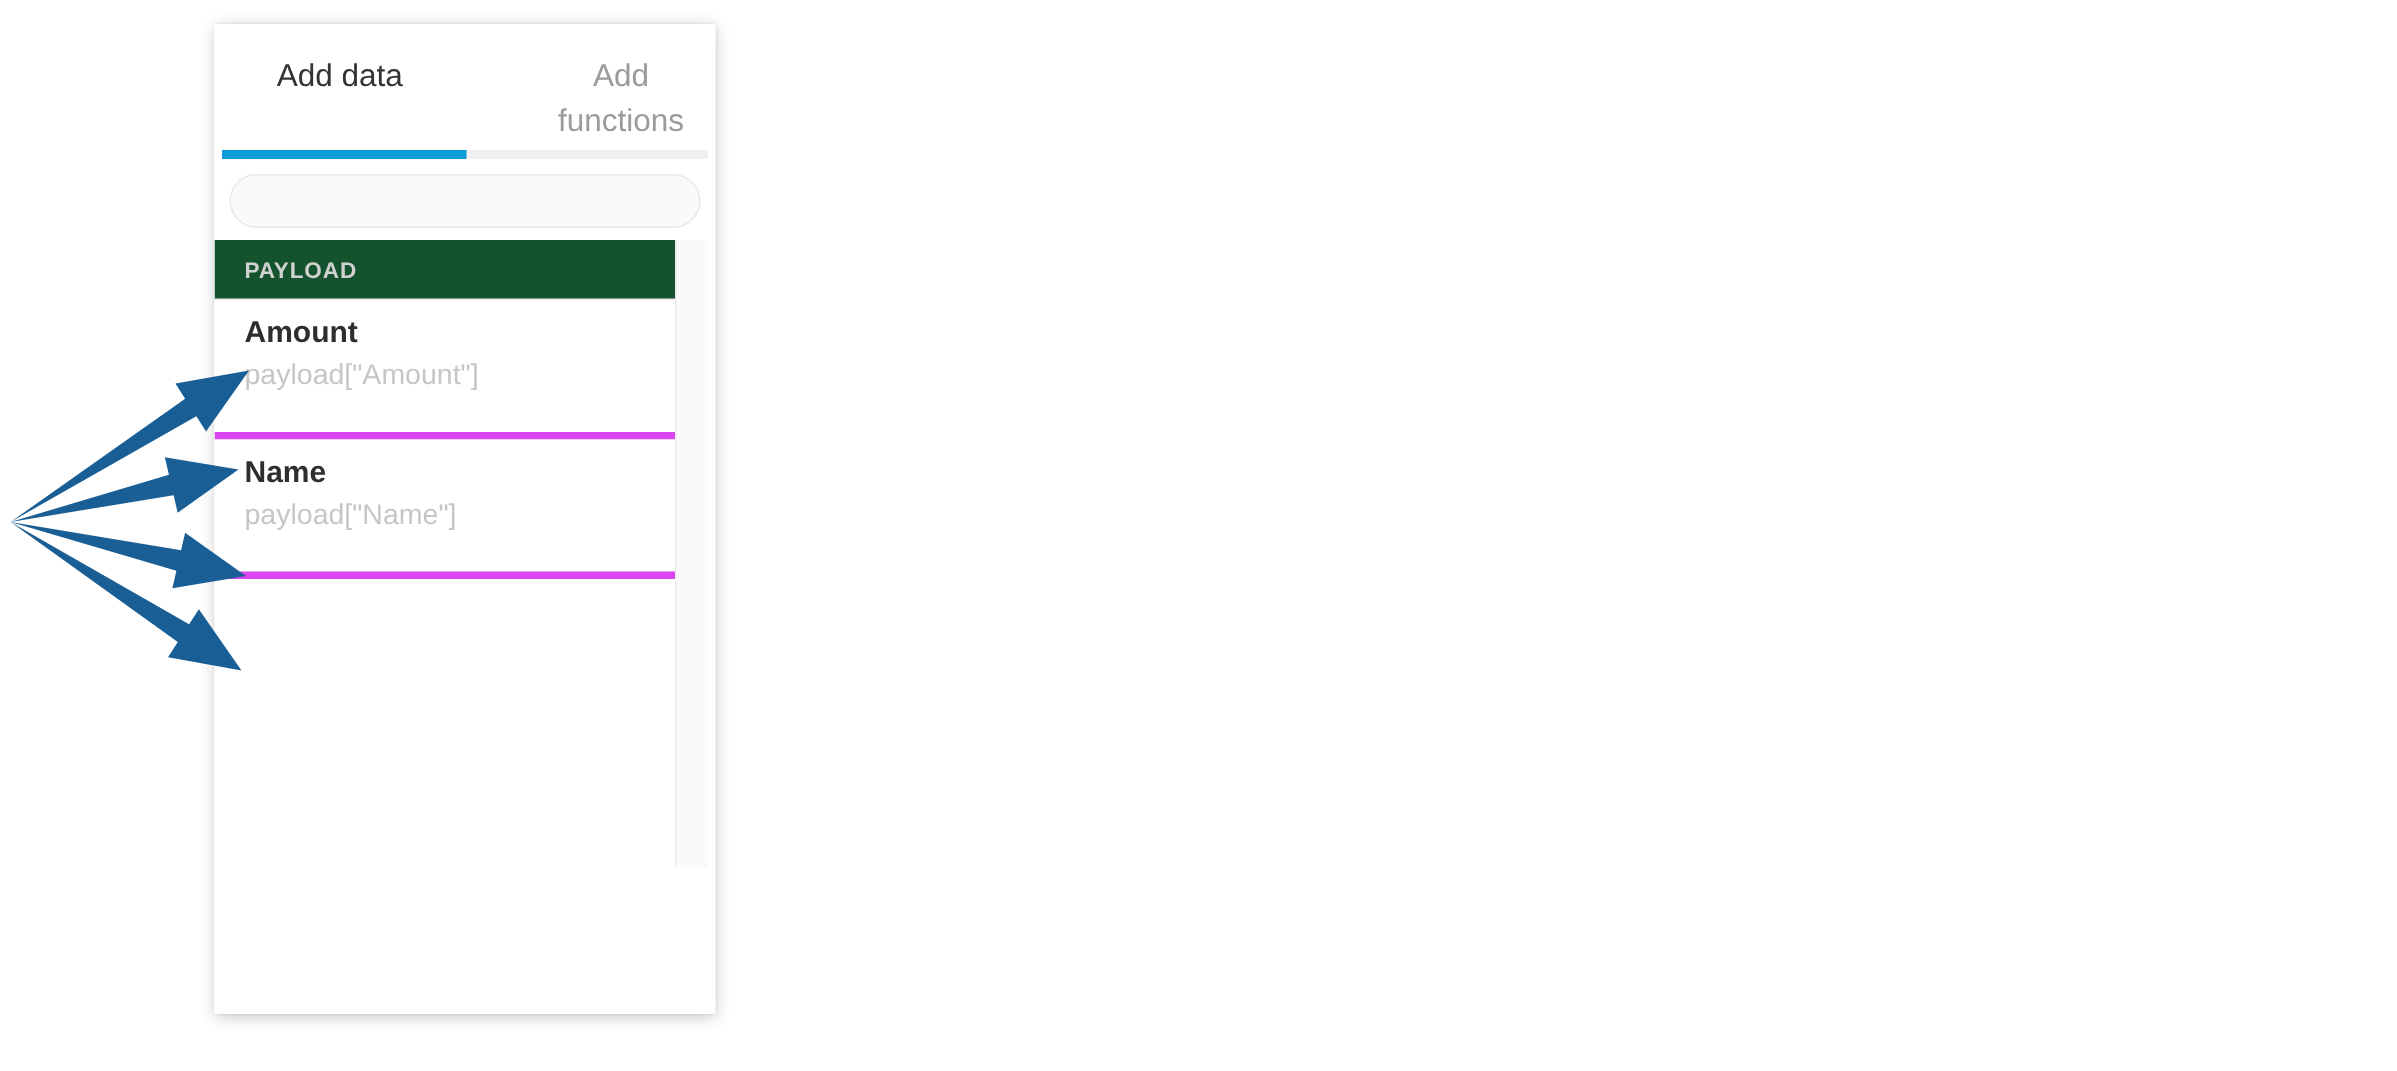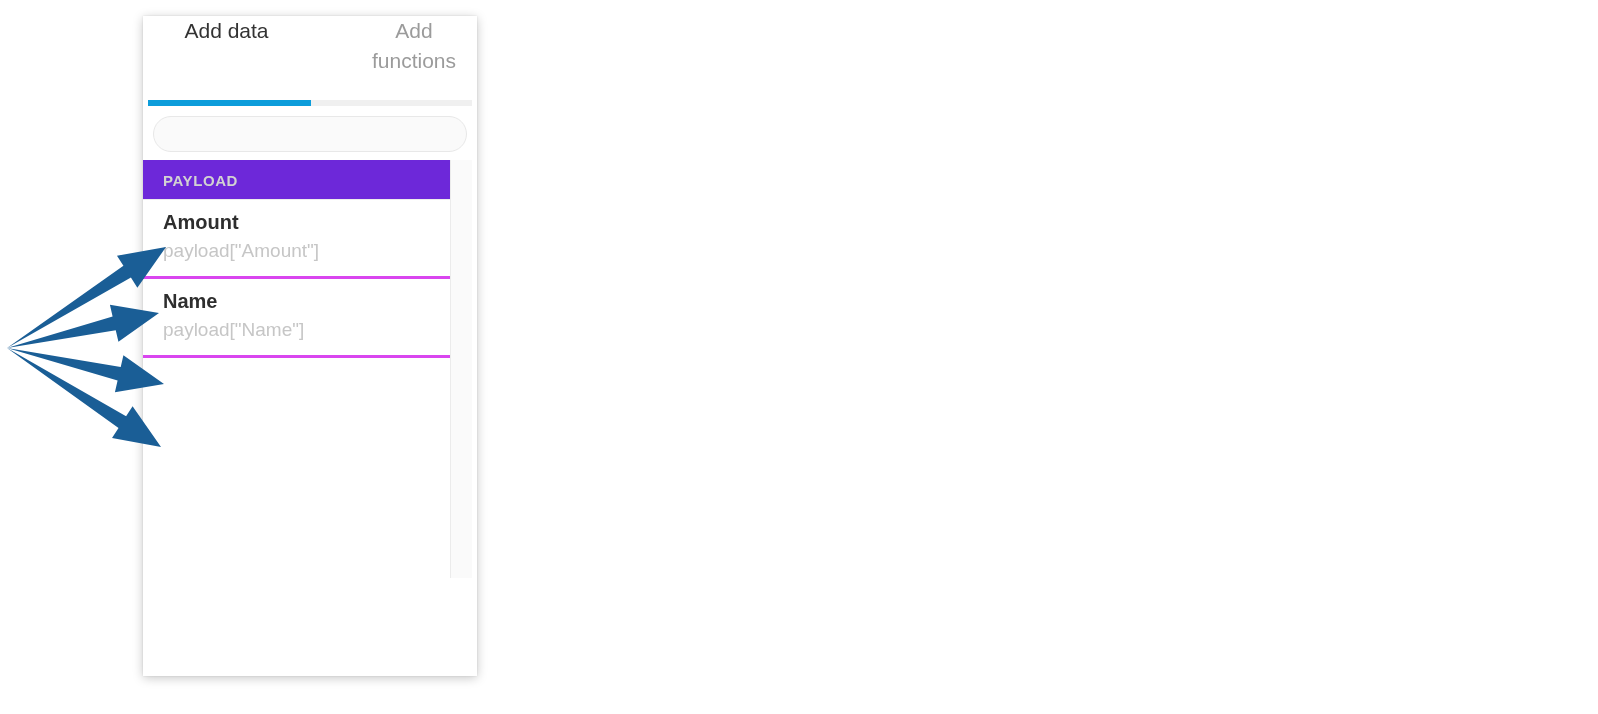--- a/index.html
+++ b/index.html
@@ -48,20 +48,21 @@
     display: flex;
     flex: 0 0 auto;
     height: 90px;
     background: #ffffff;
   }
   .tab {
     flex: 1 1 50%;
     display: flex;
     align-items: flex-start;
     justify-content: center;
+    padding-top: 20px;
     box-sizing: border-box;
     cursor: pointer;
   }
   .tab-label {
     font-size: 21px;
     line-height: 30px;
     text-align: center;
     max-width: 130px;
   }
   .tab.active .tab-label {
@@ -127,26 +128,26 @@
     background: #ffffff;
   }
   .section-header {
     padding: 12px 20px 10px 20px;
     font-size: 15px;
     font-weight: bold;
     letter-spacing: 0.6px;
     color: #d2d2d2;
     border-bottom: 1px solid #ececec;
     box-sizing: border-box;
-    background: #6d28d9;
+    background: #14532d;
   }
   .section-header.no-rule { border-bottom: none; }
   .data-row {
-    padding: 9px 20px 12px 20px;
-    border-bottom: 3px solid #d946ef;
+    padding: 9px 20px 24px 20px;
+    border-bottom: 5px solid #d946ef;
     background: #ffffff;
     cursor: pointer;
     box-sizing: border-box;
   }
   .row-name {
     font-size: 20px;
     font-weight: bold;
     color: #2e2e2e;
     line-height: 26px;
   }

